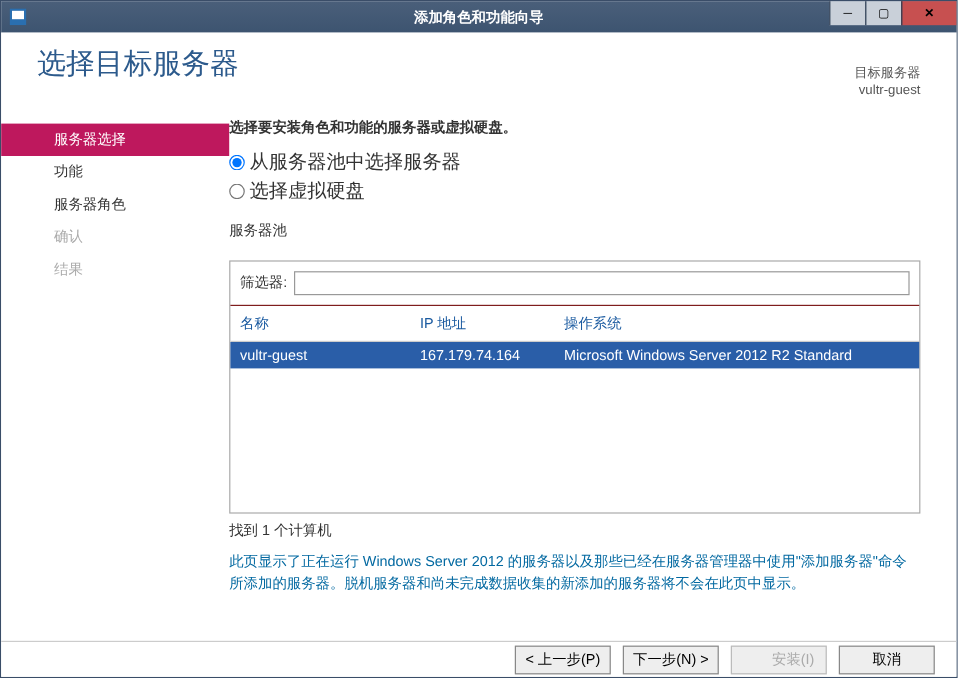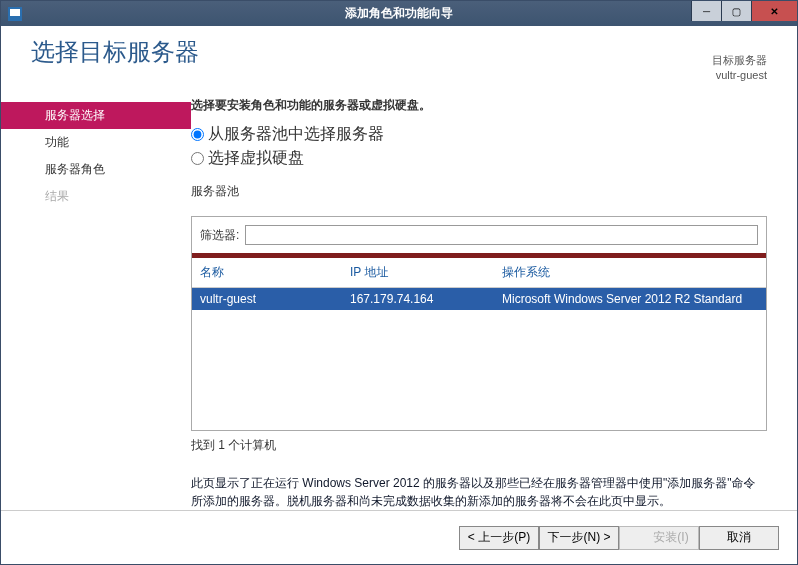--- a/index.html
+++ b/index.html
@@ -21,32 +21,32 @@
   .sidebar { width: 190px; padding: 10px 0 0 0;}
   .side-item { padding: 5px 10px 5px 44px; font-size: 12px; color: #333; cursor:pointer;}
   .side-item.disabled { color: #aaa; }
   .side-item.active { background: #be185d; color: #fff; }
   .content { flex:1; padding: 5px 30px 0 0; font-size:12px; color:#333;}
   .desc { margin-bottom: 10px; font-size:12px;font-weight:bold;}
   .radio-row { display:flex; align-items:center; margin: 3px 0; gap:4px; }
   .radio-row label { font-size:16px; }
   .pool-label { margin-top: 14px; margin-bottom:16px; font-size:12px;}
   .pool-box { border:1px solid #aaa; }
-  .filter-row { display:flex; align-items:center; padding:8px; gap:6px; border-bottom:5px solid #7f1d1d;justify-content:center;}
+  .filter-row { display:flex; align-items:center; padding:8px; gap:6px; border-bottom:1px solid #7f1d1d;justify-content:center;}
   .filter-input { flex:1; height:20px; border:1px solid #999; padding:0 4px; font-size:12px;}
   .table { }
   .thead { display:flex; font-size:12px; color:#1a5aa0; border-bottom:1px solid #ccc; padding:6px 8px;}
   .col-name{ width:150px;}
   .col-ip  { width:120px;}
-  .col-os  { flex:1;margin-left:32px;}
+  .col-os  { flex:1;}
   .trow { display:flex; font-size:12px; background:#2a5ea8; color:#fff; padding:4px 8px;}
   .tbody-space { height:120px;}
   .found { margin-top:6px; font-size:12px;}
-  .note { margin-top:20px; font-size:12px; color:#0f172a; line-height:1.5;}
-  .footer { border-top:1px solid #ccc; height:54px; display:flex; align-items:center; justify-content:flex-end; padding:0 18px;}
+  .note { margin-top:8px; font-size:12px; color:#0369a1; line-height:1.5;}
+  .footer { border-top:1px solid #ccc; height:30px; display:flex; align-items:center; justify-content:flex-end; gap:10px; padding:0 18px;}
   .btn { min-width:80px; height:24px; border:1px solid #888; background:#eee; font-size:12px; display:flex; align-items:center; justify-content:center; gap:4px; cursor:pointer;}
   .btn.disabled{ color:#aaa; border-color:#bbb; cursor:default;padding-left:24px;}
   .dotted { user-select:none;}
 </style>
 </head>
 <body>
 
 <div class="window">
   <div class="titlebar">
     <span class="sysicon">
@@ -70,20 +70,21 @@
         <div>目标服务器</div>
         <div>vultr-guest</div>
       </div>
     </div>
 
     <div class="main">
       <div class="sidebar">
         <div class="side-item active">服务器选择</div>
         <div class="side-item">功能</div>
         <div class="side-item">服务器角色</div>
+        <div class="side-item disabled">确认</div>
         <div class="side-item disabled">结果</div>
       </div>
 
       <div class="content">
         <div class="desc">选择要安装角色和功能的服务器或虚拟硬盘。</div>
 
         <div class="radio-row dotted">
           <input type="radio" name="sel" checked="" style="">
           <label>从服务器池中选择服务器</label>
         </div>

